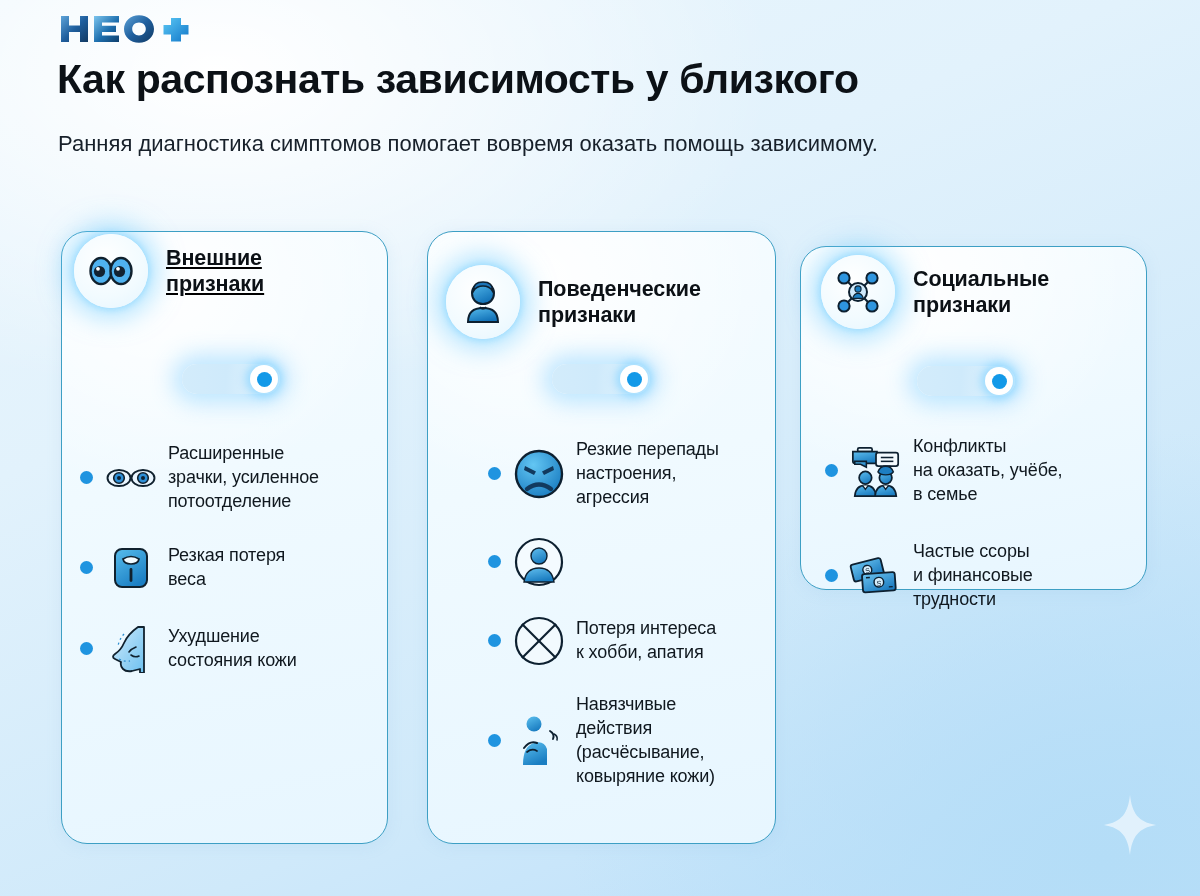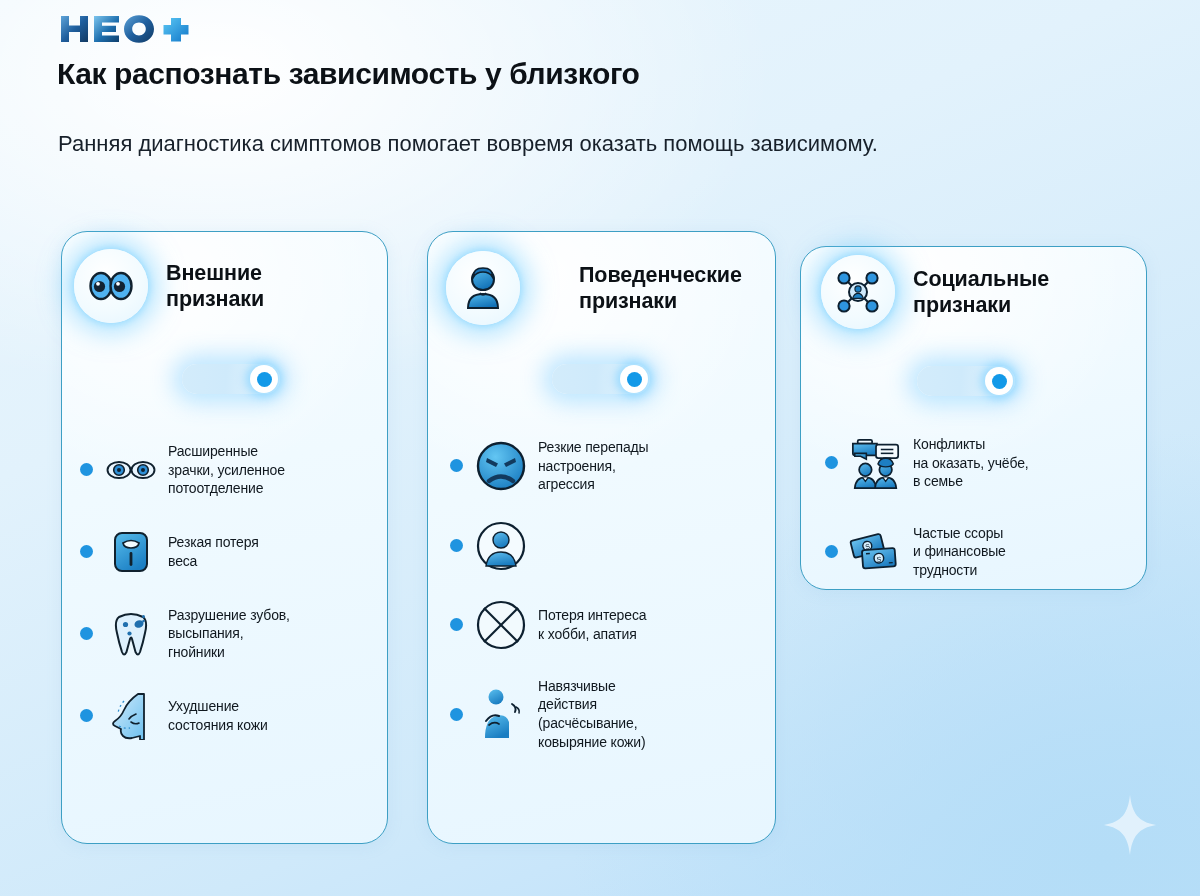--- a/index.html
+++ b/index.html
@@ -13,21 +13,21 @@
     position:relative;
     overflow:hidden;
   }
 
   
   .logo { position:absolute; left:59px; top:14px; height:30px; display:flex; align-items:center; }
   .logo svg { display:block; }
 
   .page-title {
     position:absolute; left:57px; top:57px; width:1090px;
-    font-size:30px; font-weight:bold; color:#0c1116;
+    font-size:41px; font-weight:bold; color:#0c1116;
     letter-spacing:-0.4px; line-height:1.12; white-space:nowrap;
   }
   .page-sub {
     position:absolute; left:58px; top:128px; width:920px;
     font-size:22px; color:#17202a; line-height:1.48; font-weight:400;
   }
 
   
   .card {
     position:absolute;
@@ -37,22 +37,22 @@
       radial-gradient(ellipse 300px 260px at 30% 8%, #ffffff 0%, rgba(255,255,255,0.25) 60%, rgba(255,255,255,0) 80%),
       linear-gradient(168deg,#f6fcff 0%, #f0faff 40%, #e7f6ff 100%);
     box-shadow: 0 2px 16px rgba(120,180,220,0.13);
   }
   #card1 { left:61px;  top:231px; width:327px; height:613px; }
   #card2 { left:427px; top:231px; width:349px; height:613px; }
   #card3 { left:800px; top:246px; width:347px; height:344px; }
 
   
   .card-head { position:absolute; display:flex; align-items:center; }
-  #card1 .card-head { left:12px;  top:17px; }
-  #card2 .card-head { left:18px;  top:19px;gap:41px; }
+  #card1 .card-head { left:12px;  top:2px;text-decoration:underline; }
+  #card2 .card-head { left:18px;  top:33px; }
   #card3 .card-head { left:20px;  top:8px;  }
 
   .head-badge {
     width:74px; height:74px; border-radius:50%;
     background: radial-gradient(circle at 42% 34%, #ffffff 0%, #f2fbff 58%, #e4f5ff 100%);
     box-shadow: 0 0 26px 10px rgba(115,205,255,0.55), 0 0 6px 2px rgba(150,220,255,0.6);
     display:flex; align-items:center; justify-content:center;
     flex:0 0 auto;
   }
   .head-title {
@@ -92,26 +92,26 @@
   .bullet {
     flex:0 0 auto; width:13px; height:13px; border-radius:50%;
     background:#1f94e0; margin-right:11px;
   }
   .item-icon {
     flex:0 0 auto; width:54px; height:54px;
     display:flex; align-items:center; justify-content:center;
   }
   .item-icon svg { display:block; }
   .item-text {
-    margin-left:10px; font-size:14px; color:#10181f;
+    margin-left:10px; font-size:18px; color:#10181f;
     line-height:1.33; white-space:pre-line; letter-spacing:-0.15px;
   }
 
   #card1 .item { margin-bottom:27px; padding-left:18px; }
-  #card2 .item { margin-bottom:25px; padding-left:22px; }
+  #card2 .item { margin-bottom:25px; padding-left:22px;margin-left:38px; }
   #card3 .item { margin-bottom:33px; padding-left:24px; }
 
   
   .sparkle { position:absolute; right:42px; bottom:35px; opacity:0.95; }
 </style>
 </head>
 <body>
 
 <div class="logo">
   <svg width="136" height="30" viewBox="0 0 136 30" aria-label="НЕО+">
@@ -198,36 +198,20 @@
             </defs>
           <rect x="4" y="3" width="32" height="38" rx="7" fill="url(#sc)" stroke="#10212e" stroke-width="2"></rect>
           <path d="M12 13 q8 -5 16 0 q-1 5 -8 5 q-7 0 -8 -5 Z" fill="#f2fbff" stroke="#10212e" stroke-width="1.7"></path>
           <rect x="18.6" y="22" width="2.8" height="14" rx="1.4" fill="#10212e"></rect>
         </svg>
       </span>
       <span class="item-text">Резкая потеря
 веса</span>
     </div>
 
-    <div class="item">
-      <span class="bullet"></span>
-      <span class="item-icon">
-        <svg width="44" height="48" viewBox="0 0 44 48">
-          <path d="M10 7 q12 -6 24 0 q5 4 2 16 q-2 10 -5 19 q-2 5 -4.5 0 l-3.5 -13 q-0.8 -2.8 -2 0 l-3.5 13 q-2.5 5 -4.5 0 q-3 -9 -5 -19 q-3 -12 2 -16 Z" fill="#ddf0fd" stroke="#10212e" stroke-width="2"></path>
-          <ellipse cx="30" cy="14" rx="4.6" ry="3.6" fill="#1f6fae" transform="rotate(-18 30 14)"></ellipse>
-          <circle cx="16.5" cy="14.5" r="2.6" fill="#1f6fae"></circle>
-          <circle cx="20.5" cy="23.5" r="2.1" fill="#1f6fae"></circle>
-          <circle cx="34.5" cy="6.5" r="1.5" fill="#1f6fae"></circle>
-          <circle cx="34.5" cy="11" r="1.2" fill="#1f6fae"></circle>
-        </svg>
-      </span>
-      <span class="item-text">Разрушение зубов,
-высыпания,
-гнойники</span>
-    </div>
 
     <div class="item">
       <span class="bullet"></span>
       <span class="item-icon">
         <svg width="46" height="48" viewBox="0 0 46 48">
           <defs>
               <linearGradient id="fk" x1="0" y1="0" x2="1" y2="1">
             <stop offset="0" stop-color="#cfeafb"></stop>
                 <stop offset="1" stop-color="#6cc0ef"></stop>
               </linearGradient>

